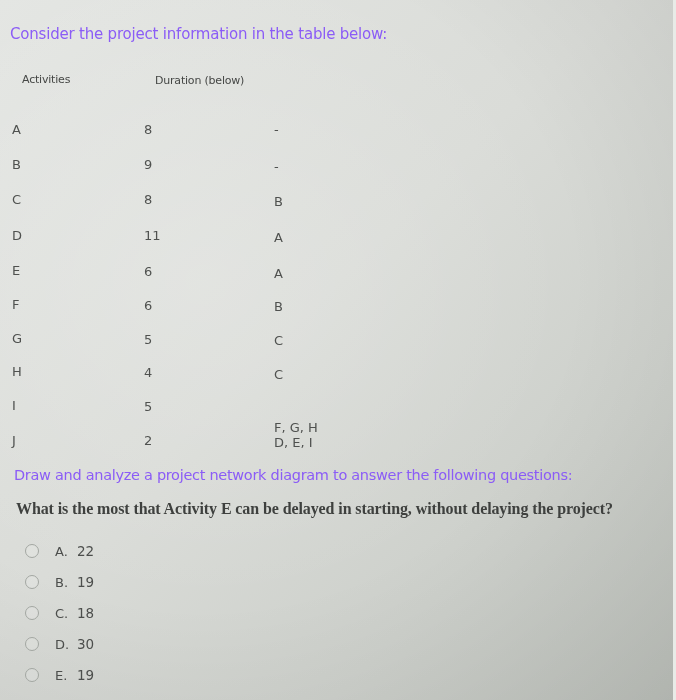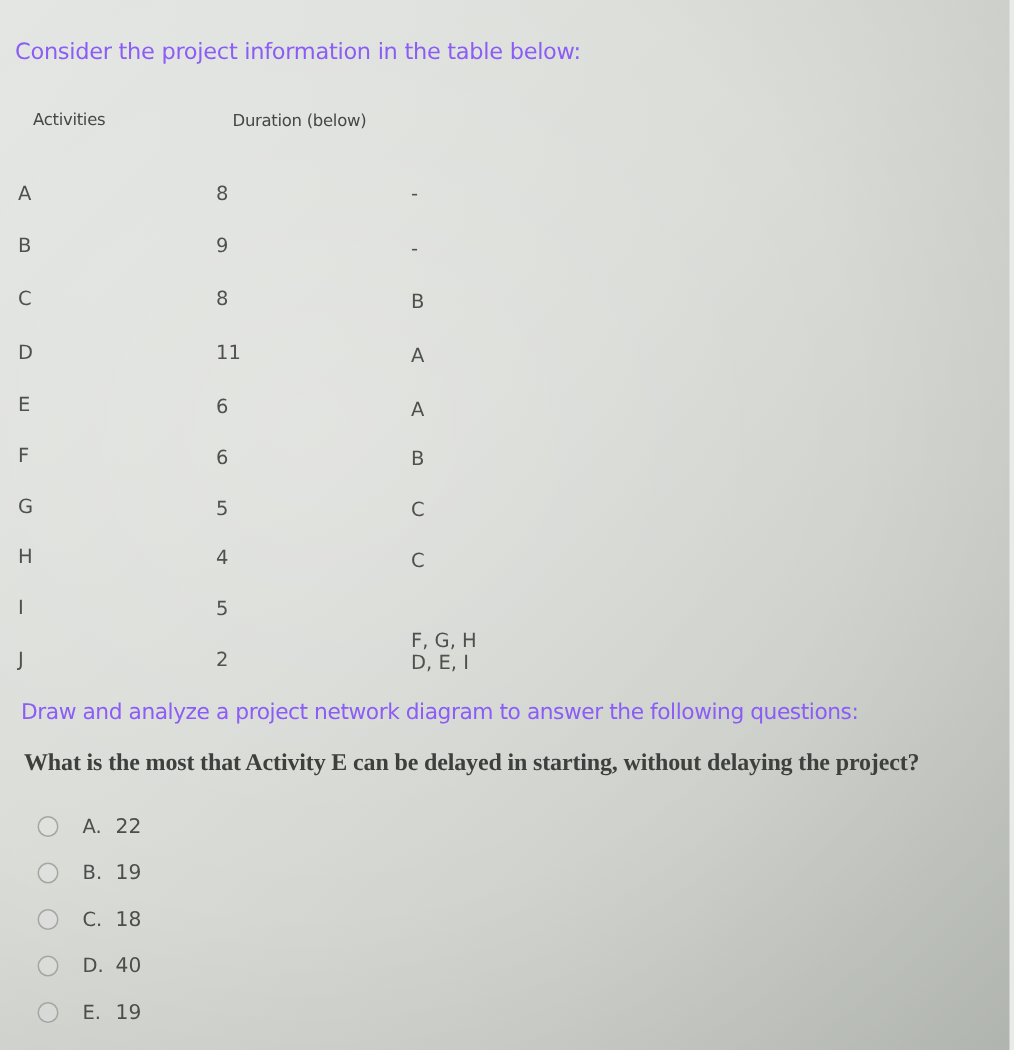--- a/index.html
+++ b/index.html
@@ -131,20 +131,20 @@
     <span class="opt-value">19</span>
   </div>
   <div class="option" style="top:603px">
     <span class="radio"></span>
     <span class="opt-letter">C.</span>
     <span class="opt-value">18</span>
   </div>
   <div class="option" style="top:634px">
     <span class="radio"></span>
     <span class="opt-letter">D.</span>
-    <span class="opt-value">40</span>
+    <span class="opt-value">30</span>
   </div>
   <div class="option" style="top:665px">
     <span class="radio"></span>
     <span class="opt-letter">E.</span>
     <span class="opt-value">19</span>
   </div>
 </div>
 
 </body></html>

